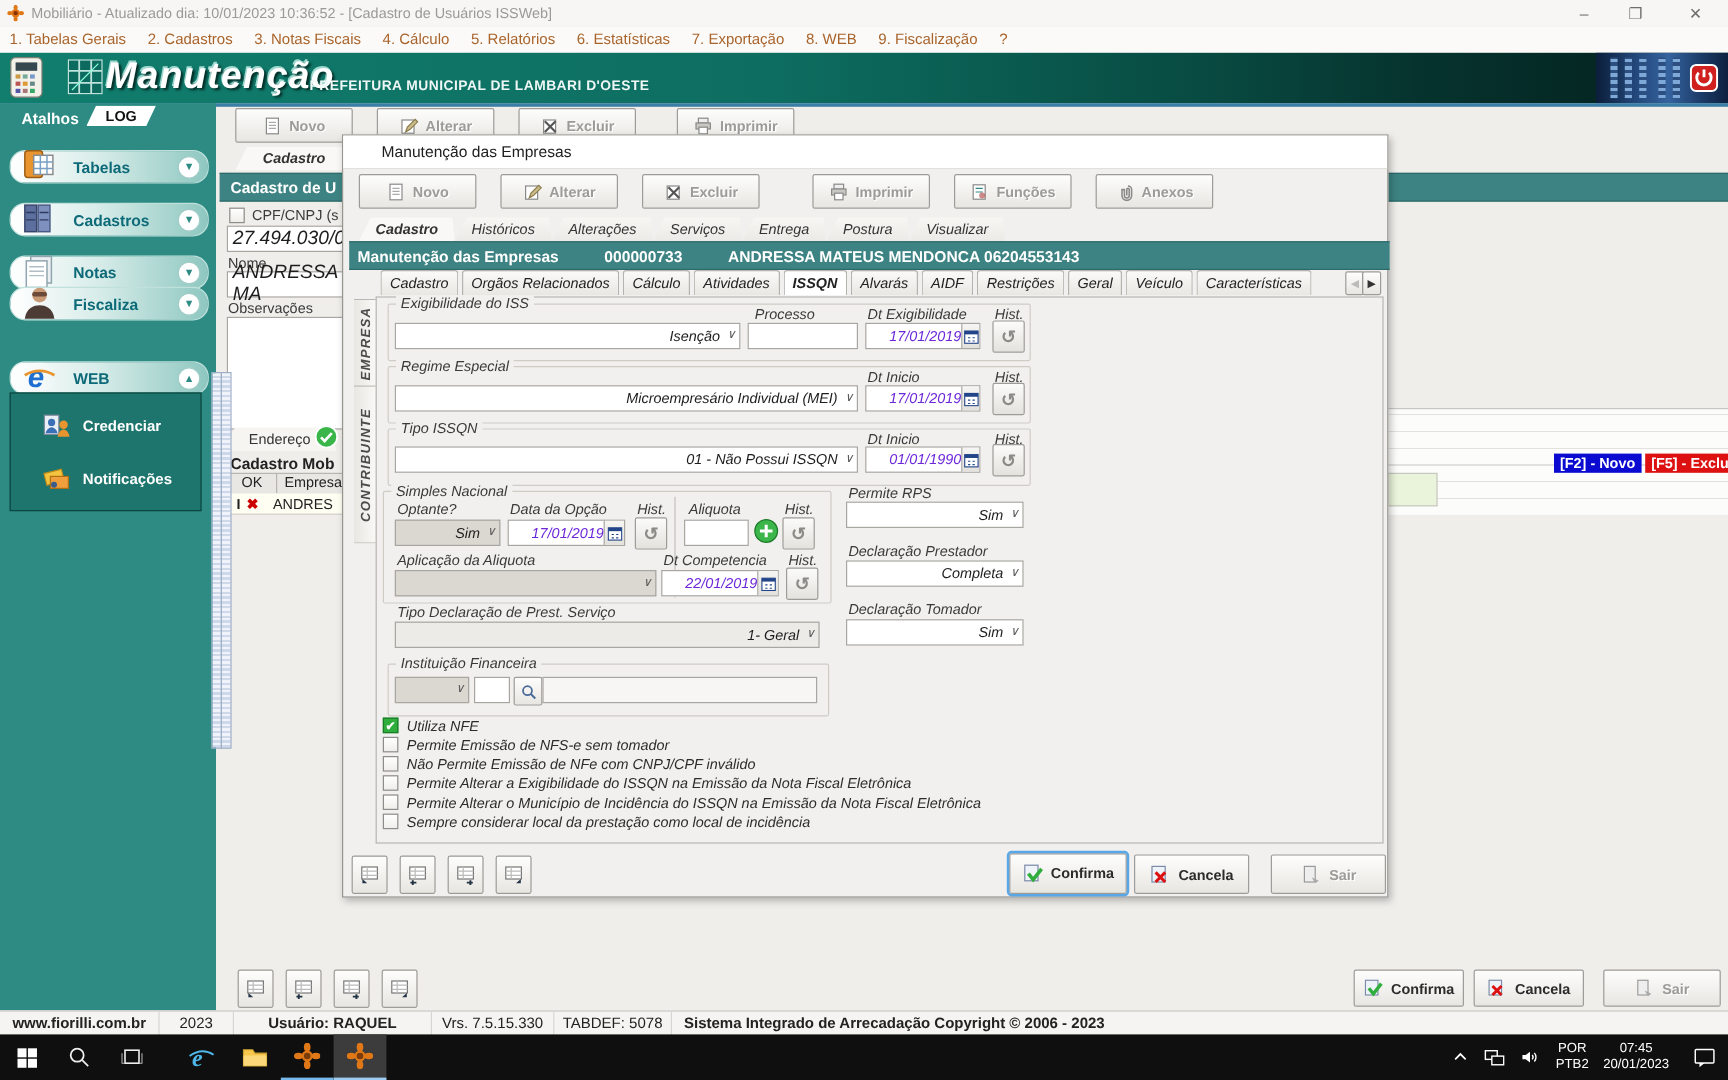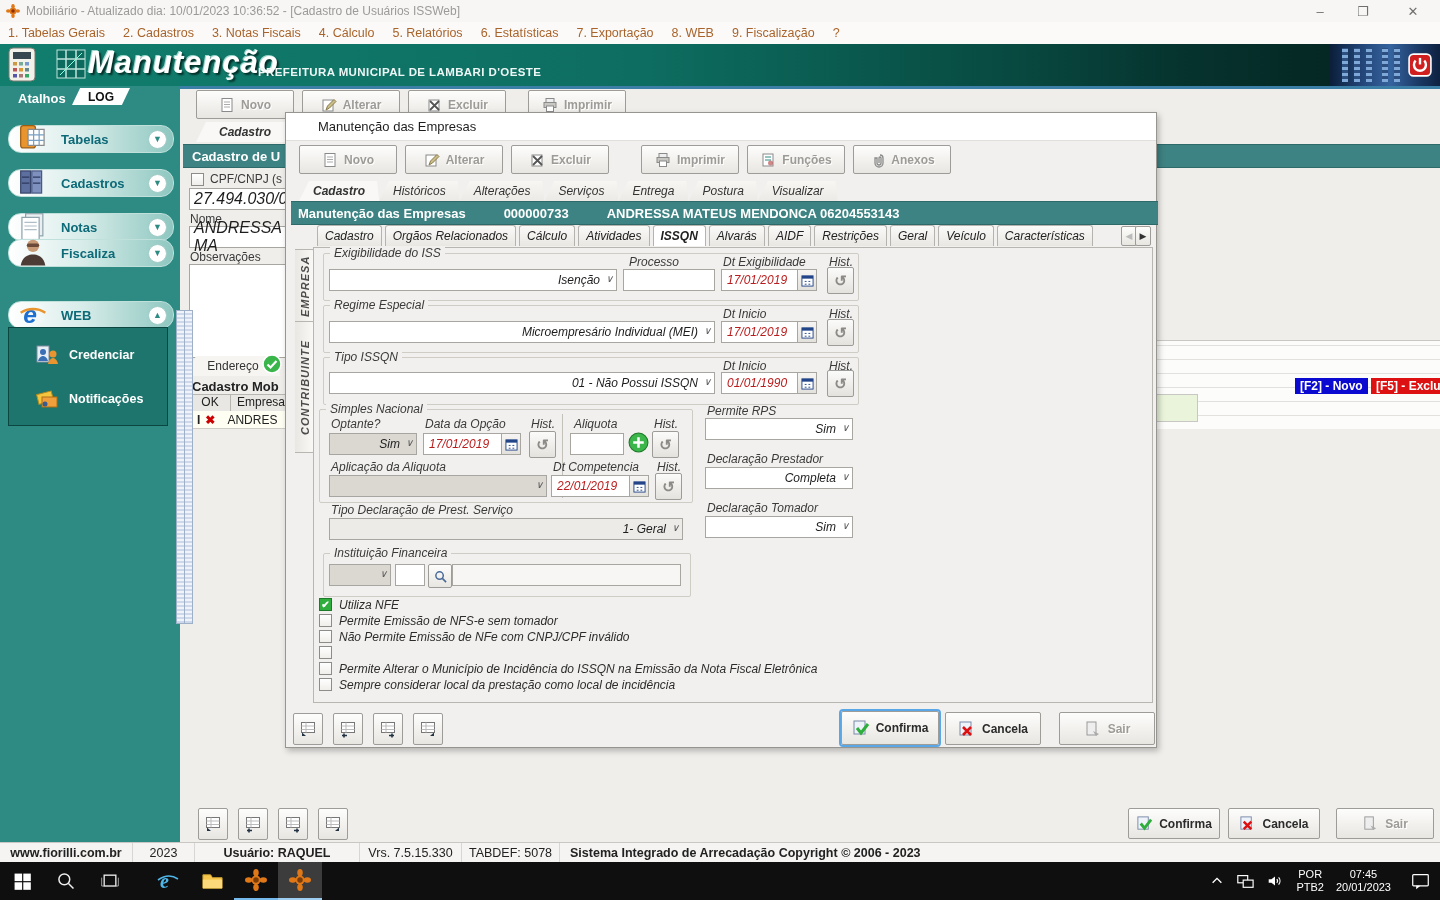--- a/index.html
+++ b/index.html
@@ -41,21 +41,21 @@
   .side-icon{position:absolute;left:8px;top:-4px;width:32px;height:32px;}
   #web-panel{position:absolute;left:8px;top:241px;width:158px;height:97px;background:#1e756d;border:1px solid #0b4640;}
   .web-sub{position:absolute;left:8px;display:flex;align-items:center;gap:8px;}
   .web-sub .lbl{color:#fff;font-weight:bold;font-size:12.5px;}
 
   
   .btn3d{background:linear-gradient(#fdfdfc,#e8e6e1);border:1px solid #9e9c98;border-radius:2px;
          display:flex;align-items:center;justify-content:center;gap:6px;}
   .btn3d .blabel{font-size:12px;font-weight:bold;color:#2b2b2b;}
   .btn3d.disabled .blabel{color:#9d9b97;text-shadow:1px 1px 0 #fff;}
-  .toolrow{position:absolute;display:flex;gap:8px;}
+  .toolrow{position:absolute;display:flex;gap:20px;}
   .toolbtn{width:96px;height:27px;}
 
   
   .trap{clip-path:polygon(10px 0,calc(100% - 2px) 0,100% 100%,0 100%);
         background:linear-gradient(#f7f6f3,#eceae6);display:flex;align-items:center;justify-content:center;
         font-style:italic;font-size:12px;color:#333;padding:0 14px;height:20px;}
   .trap.active{background:#f9f8f6;font-weight:bold;}
   .itab{border:1px solid #b5b3ae;border-bottom:none;background:linear-gradient(#fafaf9,#e9e7e2);
         border-radius:3px 3px 0 0;font-style:italic;font-size:12px;color:#222;
         display:flex;align-items:center;justify-content:center;padding:0 7px;height:20px;white-space:nowrap;}
@@ -69,21 +69,21 @@
 
   
   .flabel{position:absolute;font-style:italic;font-size:12px;color:#3a3a3a;white-space:nowrap;}
   .combo{position:absolute;height:22px;background:#fff;border:1px solid #a8a6a1;display:flex;align-items:center;
          padding:0 16px 0 5px;font-style:italic;font-size:12px;color:#1d1d1d;box-sizing:border-box;justify-content:flex-end;}
   .combo .arr{position:absolute;right:3px;top:3px;color:#5a5a5a;font-size:10px;}
   .combo.disabled{background:#dbd8d2;}
   .tfield{position:absolute;height:22px;background:#fff;border:1px solid #a8a6a1;box-sizing:border-box;
           font-style:italic;font-size:16px;color:#1d1d1d;display:flex;align-items:center;padding:0 4px;}
   .datef{position:absolute;height:22px;background:#fff;border:1px solid #a8a6a1;box-sizing:border-box;
-         display:flex;align-items:center;font-style:italic;font-size:12px;color:#b91c1c;padding-left:5px;}
+         display:flex;align-items:center;font-style:italic;font-size:12px;color:#6d28d9;padding-left:19px;}
   .calbtn{margin-left:auto;width:18px;height:20px;background:linear-gradient(#f6f5f3,#e3e1dc);border-left:1px solid #a8a6a1;
           display:flex;align-items:center;justify-content:center;}
   .histbtn{position:absolute;width:25px;height:25px;background:linear-gradient(#fbfbfa,#e4e2dd);
            border:1px solid #9e9c98;border-radius:2px;display:flex;align-items:center;justify-content:center;
            color:#8d8b87;font-size:15px;font-weight:bold;}
   .group{position:absolute;border:1px solid #cfccc6;border-radius:2px;}
   .glabel{position:absolute;top:-8px;left:6px;background:#f1f0ee;padding:0 4px;font-style:italic;font-size:12px;color:#3a3a3a;white-space:nowrap;}
   .cbox{position:absolute;width:13px;height:13px;border:1px solid #8e8c88;background:linear-gradient(#fff,#efeeea);
         box-sizing:border-box;display:flex;align-items:center;justify-content:center;}
   .cbox.checked{background:#2fae3e;border-color:#1d7a29;color:#fff;font-size:10px;font-weight:bold;}
@@ -680,20 +680,21 @@
     </div>
     <div class="tfield" style="left:166px;top:451px;width:229px;background:#f7f6f4;"></div>
 
     <div class="cbox checked" style="left:33px;top:485px;">✔</div>
     <span class="cblabel" style="left:53px;top:485px;">Utiliza NFE</span>
     <div class="cbox" style="left:33px;top:501px;"></div>
     <span class="cblabel" style="left:53px;top:501px;">Permite Emissão de NFS-e sem tomador</span>
     <div class="cbox" style="left:33px;top:517px;"></div>
     <span class="cblabel" style="left:53px;top:517px;">Não Permite Emissão de NFe com CNPJ/CPF inválido</span>
     <div class="cbox" style="left:33px;top:533px;"></div>
+    <span class="cblabel" style="left:53px;top:533px;">Permite Alterar a Exigibilidade do ISSQN na Emissão da Nota Fiscal Eletrônica</span>
     <div class="cbox" style="left:33px;top:549px;"></div>
     <span class="cblabel" style="left:53px;top:549px;">Permite Alterar o Município de Incidência do ISSQN na Emissão da Nota Fiscal Eletrônica</span>
     <div class="cbox" style="left:33px;top:565px;"></div>
     <span class="cblabel" style="left:53px;top:565px;">Sempre considerar local da prestação como local de incidência</span>
 
     <div class="toolrow" style="left:7px;top:600px;gap:10px;">
       <div class="btn3d" style="width:28px;height:30px;">
           <svg viewBox="0 0 18 18" width="18" height="18">
             <rect x="2.5" y="2.5" width="13" height="10" fill="#fff" stroke="#777"></rect>
             <path d="M2.5 6h13M7 2.5v10M2.5 9.5h13" stroke="#bbb"></path>

